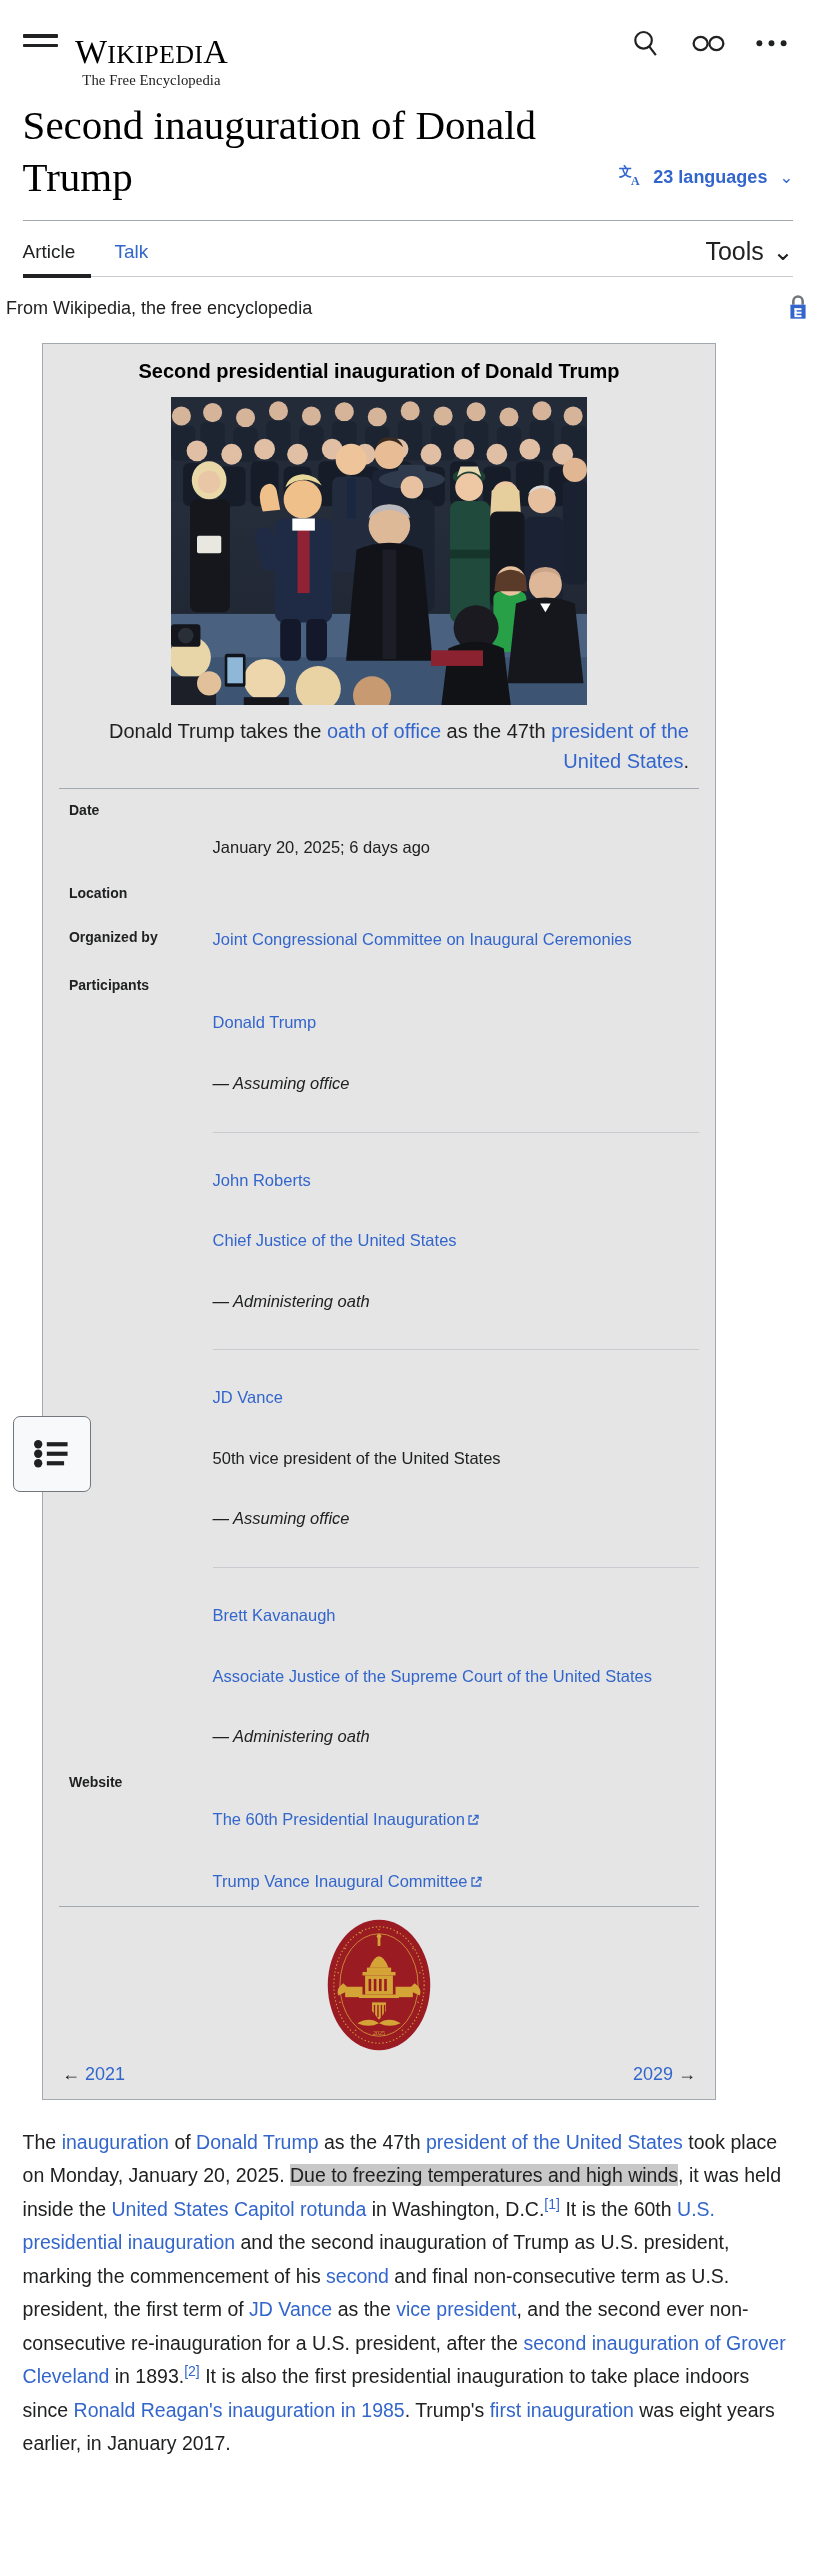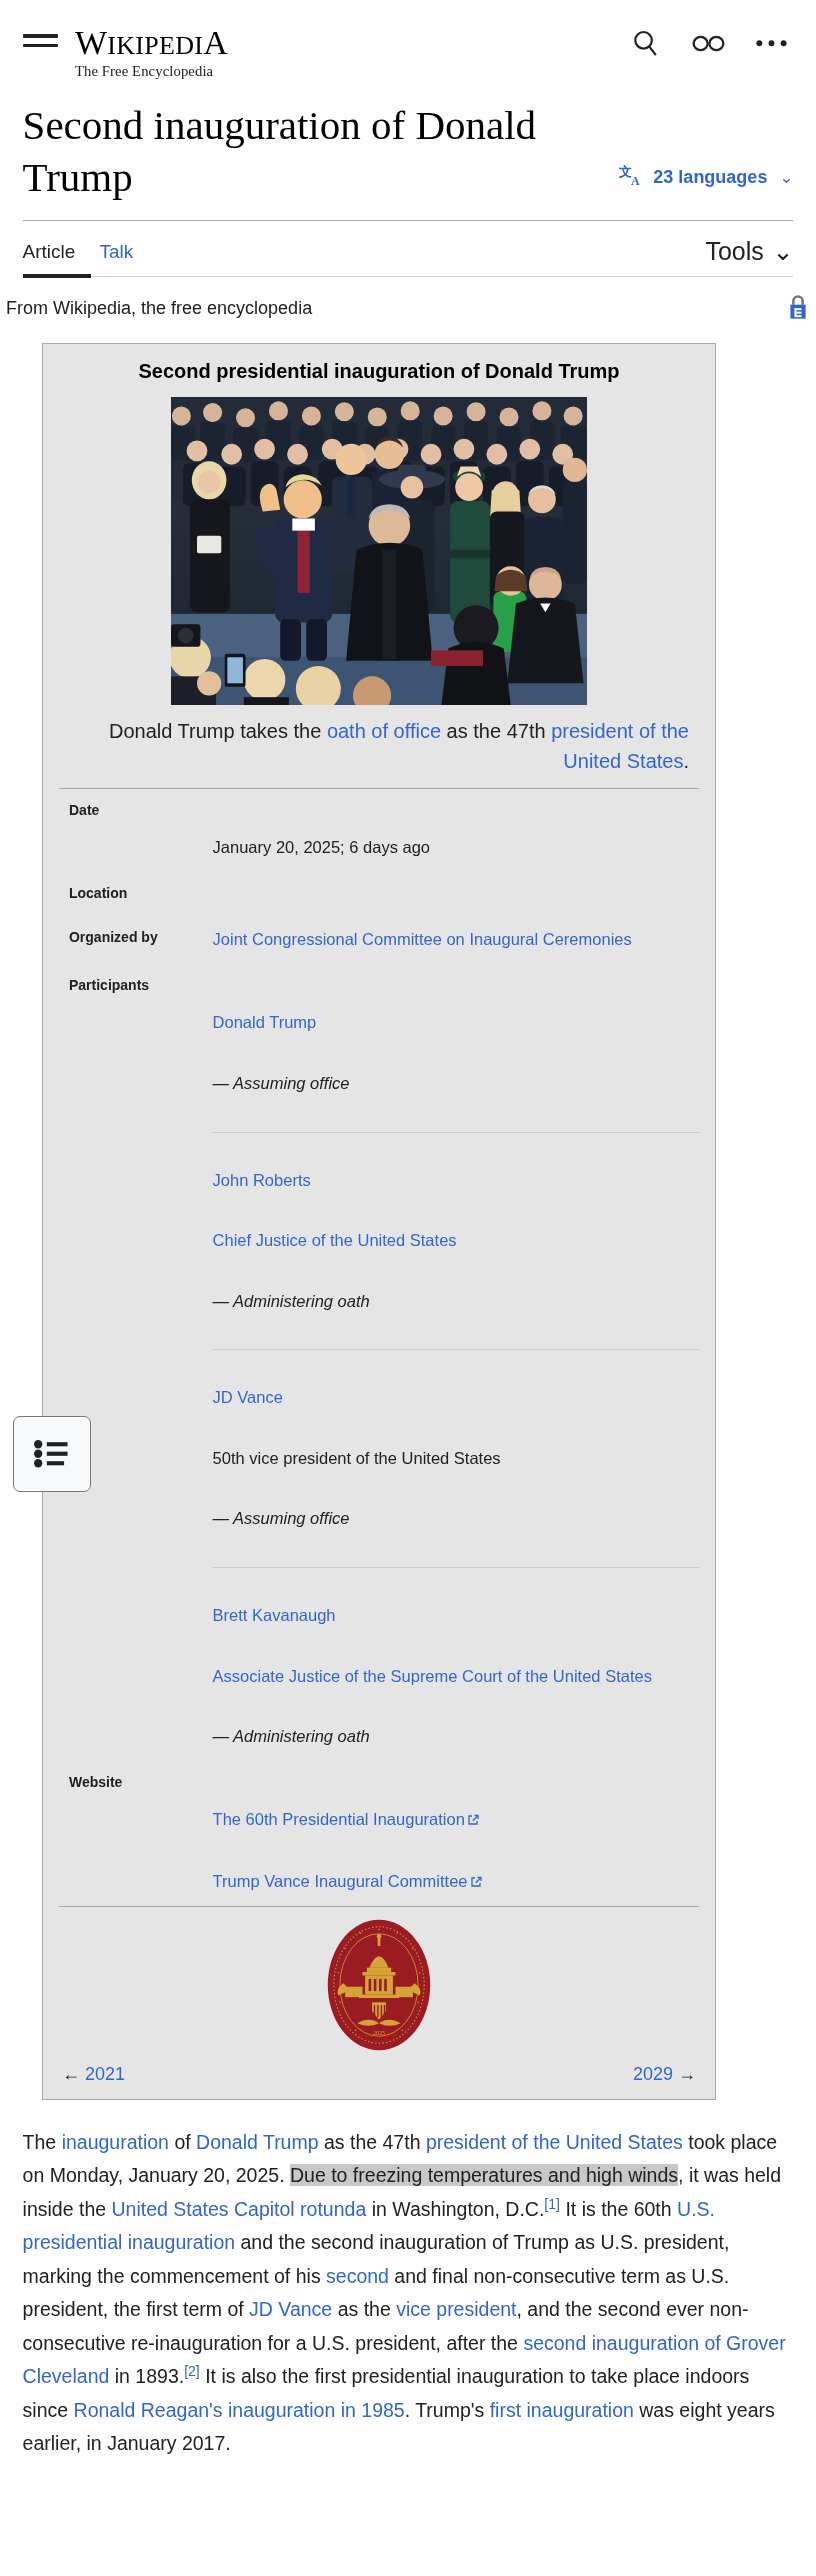--- a/index.html
+++ b/index.html
@@ -19,21 +19,21 @@
     display: flex; align-items: flex-start;
     padding: 19px 22.6px 0 22.6px;
     height: 80px;
   }
   .hamburger {
     width: 35px; height: 29.5px; margin-top: 7px; margin-right: 17.3px;
     display: flex; flex-direction: column; justify-content: center; gap: 6px;
     cursor: pointer; flex: none;
   }
   .hamburger span { display: block; height: 3.5px; background: #202122; border-radius: 0.9px; }
-  .wordmark { flex: none; margin-top: 7px; }
+  .wordmark { flex: none; margin-top: 16px; text-align: center; }
   .wordmark .wm-main {
     font-family: "Liberation Serif", serif;
     font-size: 34px;
     letter-spacing: 0.3px;
     line-height: 1.0;
     color: #000;
   }
   .wordmark .wm-main .cap { font-size: 34px; }
   .wordmark .wm-main .sc { font-size: 26px; }
   .wordmark .wm-sub {
@@ -69,20 +69,21 @@
   }
   .lang-chevron { font-weight: normal; font-size: 16.5px; margin-left: 3.5px; }
 
   .title-rule { margin: 15.6px 22.6px 0 22.6px; border-bottom: 0.9px solid #a2a9b1; }
 
   
   .tabs-row {
     display: flex; align-items: center;
     padding: 0 22.6px; margin-top: 12px; height: 38px;
     position: relative;
+    gap: 15px;
   }
   .tab { font-size: 19px; margin-right: 24px; cursor: pointer; }
   .tab.active { color: #202122; }
   .tab.link { color: #3366cc; }
   .tools-btn { margin-left: auto; font-size: 25px; display: flex; align-items: center; gap: 8.7px; cursor: pointer; color: #202122; }
   .tabs-underline {
     margin: 5.2px 22.6px 0 22.6px;
     border-bottom: 0.9px solid #c8ccd1;
     position: relative;
   }

